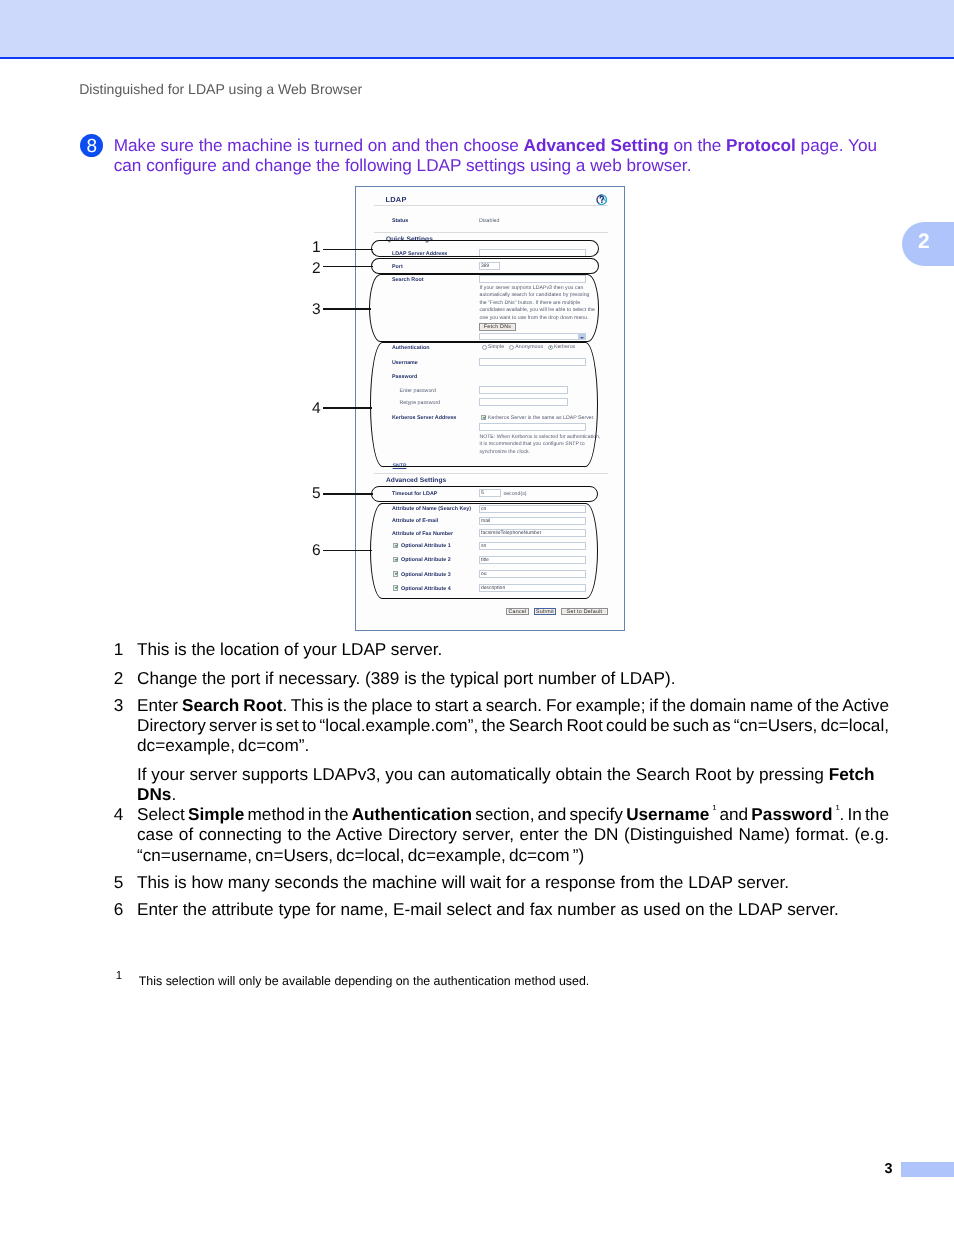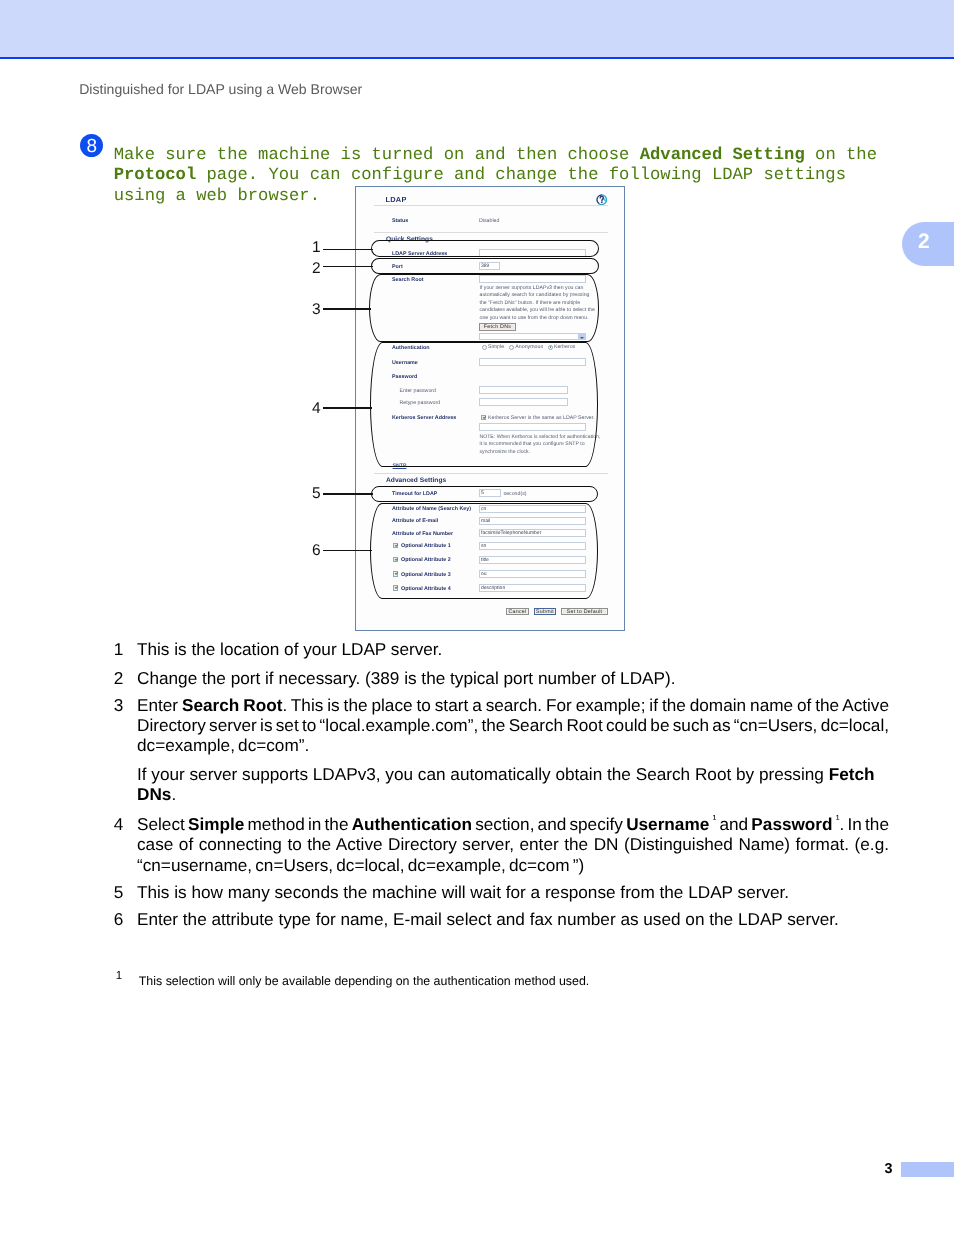--- a/index.html
+++ b/index.html
@@ -13,21 +13,21 @@
   .running-head{position:absolute;left:79.2px;top:80.7px;font-size:14.1px;color:#5a5b5d;}
   .chap-tab{position:absolute;left:901.5px;top:221.9px;width:52.5px;height:44.6px;background:#aec4fa;
             border-top-left-radius:22.3px;border-bottom-left-radius:22.3px;}
   .chap-tab span{position:absolute;left:16.4px;top:9.5px;font-size:21px;font-weight:bold;color:#fff;line-height:21px;}
   .footer-bar{position:absolute;left:901.3px;top:1162.1px;width:52.7px;height:14.6px;background:#aec4fa;}
   .footer-num{position:absolute;left:884.5px;top:1161.5px;font-size:14.4px;font-weight:bold;color:#000;line-height:14px;}
 
   
   .step-circle{position:absolute;left:80.3px;top:133.9px;width:23px;height:23px;border-radius:50%;
                background:#0b4df0;color:#fff;font-size:19px;text-align:center;line-height:26.6px;font-weight:400;}
-  .step-text{position:absolute;left:113.7px;top:146px;width:768px;font-size:17.2px;line-height:20.3px;color:#4d7c0f;font-family:Liberation Mono, monospace;}
+  .step-text{position:absolute;left:113.7px;top:135px;width:768px;font-size:17.2px;line-height:20.3px;color:#6d28d9;}
   .step-text b{font-weight:bold;}
 
   
   .notes{position:absolute;left:113.7px;top:639.3px;width:775.3px;}
   .note{display:flex;font-size:17.2px;line-height:20.2px;}
   .note-num{width:23.3px;flex:0 0 23.3px;}
   .note-body{flex:1;}
   .note.just .note-body{text-align:justify;word-spacing:-1.6px;}
   .note-body b{font-weight:bold;}
   sup{font-size:11.5px;vertical-align:super;line-height:0;position:relative;top:-0.5px;}
@@ -202,21 +202,21 @@
         <div class="note-body"><span>This is the location of your LDAP server.</span></div>
       </div>
       <div class="note" style="margin-bottom: 7.2px;">
         <div class="note-num">2</div>
         <div class="note-body"><span>Change the port if necessary. (389 is the typical port number of LDAP).</span></div>
       </div>
       <div class="note just" style="margin-bottom: 8.1px;">
         <div class="note-num">3</div>
         <div class="note-body"><span>Enter </span><b>Search Root</b><span>. This is the place to start a search. For example; if the domain name of the Active Directory server is set to “local.example.com”, the Search Root could be such as “cn=Users, dc=local, dc=example, dc=com”.</span></div>
       </div>
-      <div class="note" style="margin-bottom: 10px; align-items: center;">
+      <div class="note" style="margin-bottom: 0; align-items: center;">
         <div class="note-num"></div>
         <div class="note-body"><span>If your server supports LDAPv3, you can automatically obtain the Search Root by pressing </span><b>Fetch DNs</b><span>.</span></div>
       </div>
       <div class="note just" style="margin-bottom: 7.3px;">
         <div class="note-num">4</div>
         <div class="note-body"><span>Select </span><b>Simple</b><span> method in the </span><b>Authentication</b><span> section, and specify </span><b>Username</b><span> </span><sup>¹</sup><span> and </span><b>Password</b><span> </span><sup>¹</sup><span>. In the case of connecting to the Active Directory server, enter the DN (Distinguished Name) format. (e.g. “cn=username, cn=Users, dc=local, dc=example, dc=com ”)</span></div>
       </div>
       <div class="note" style="margin-bottom: 7.1px;">
         <div class="note-num">5</div>
         <div class="note-body"><span>This is how many seconds the machine will wait for a response from the LDAP server.</span></div>

